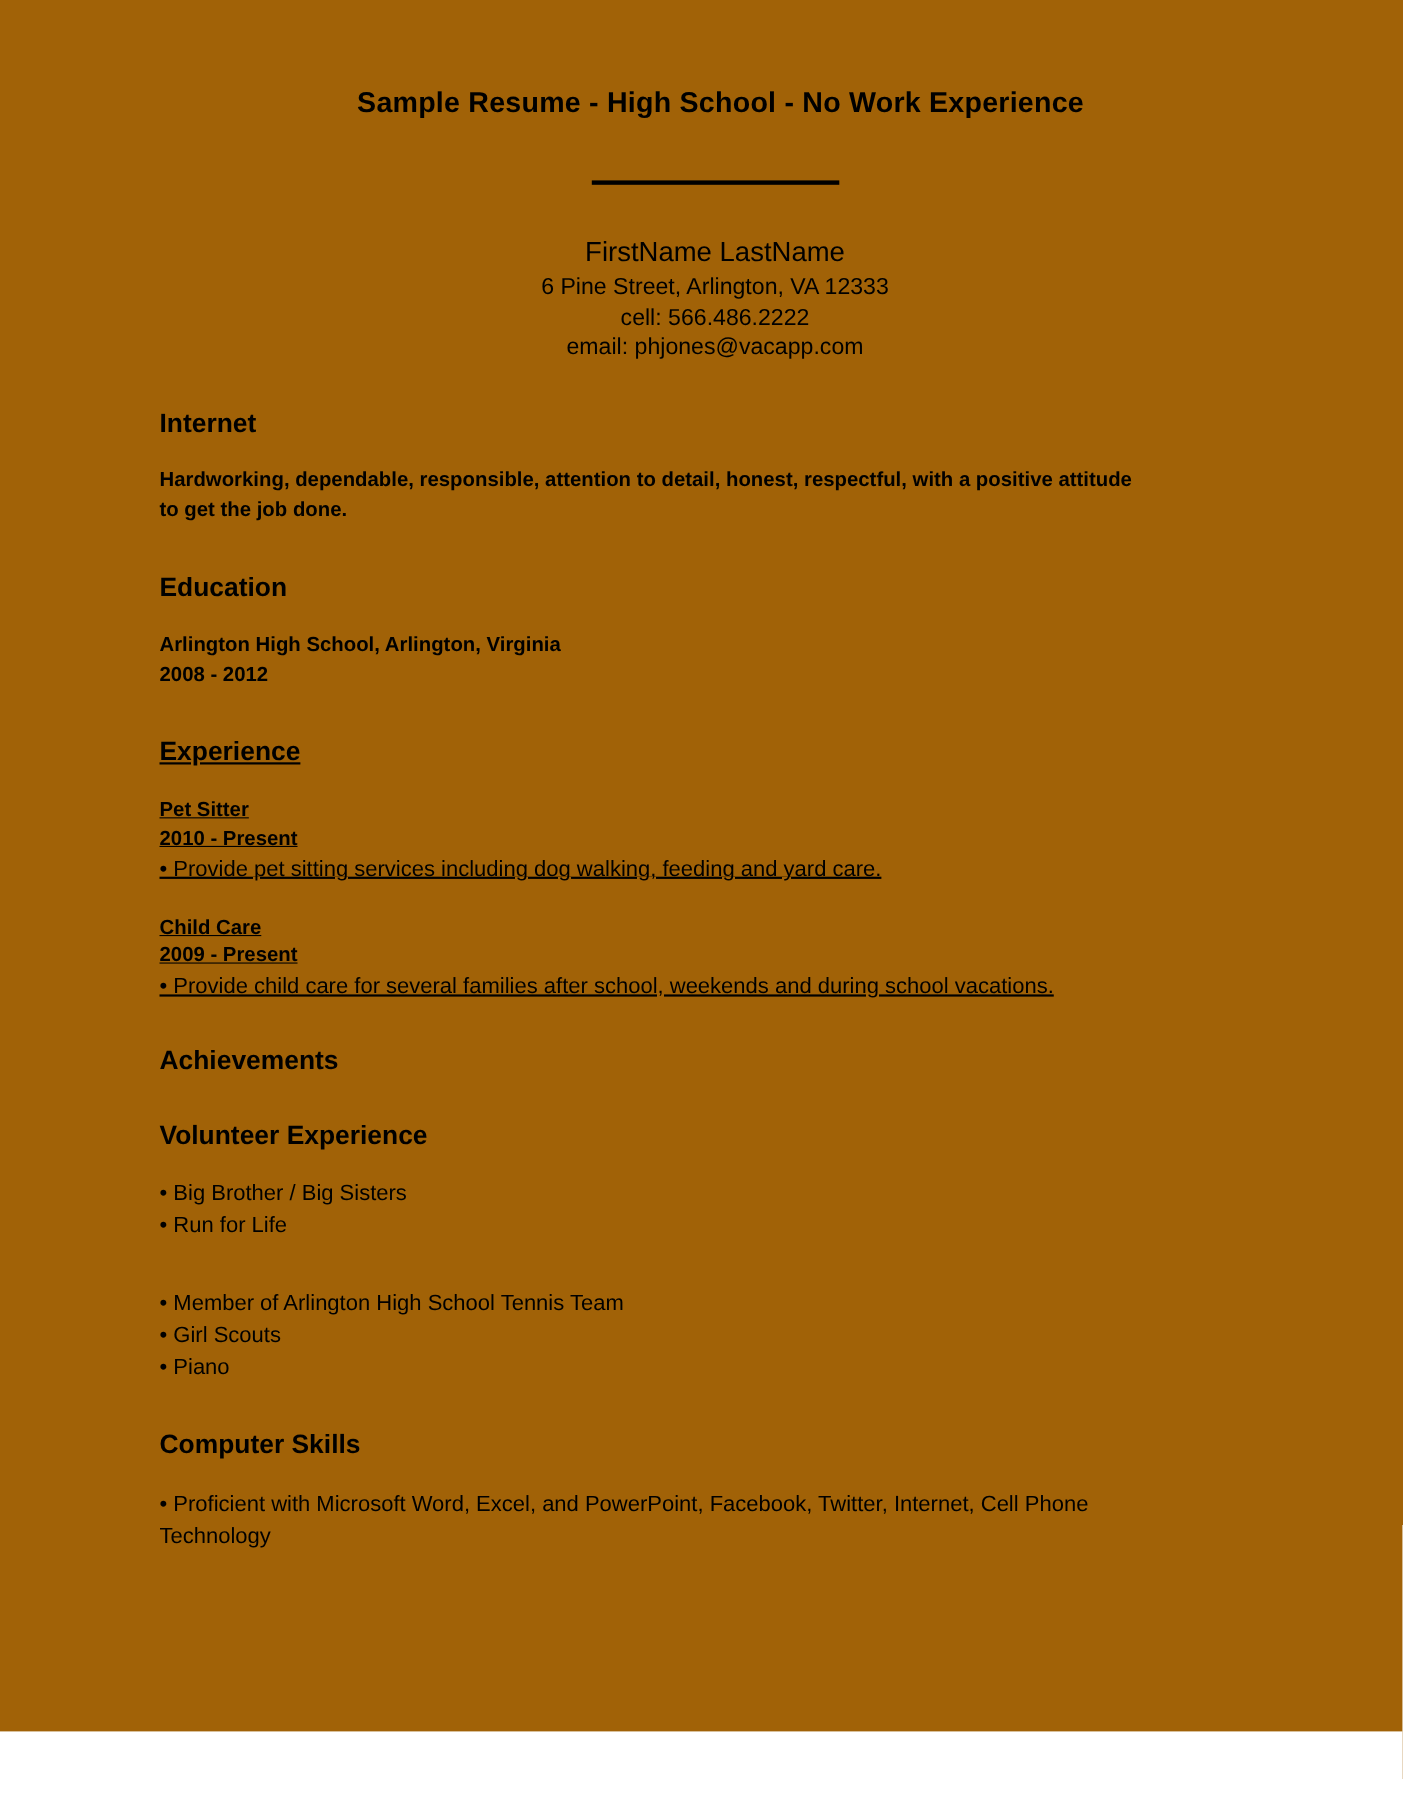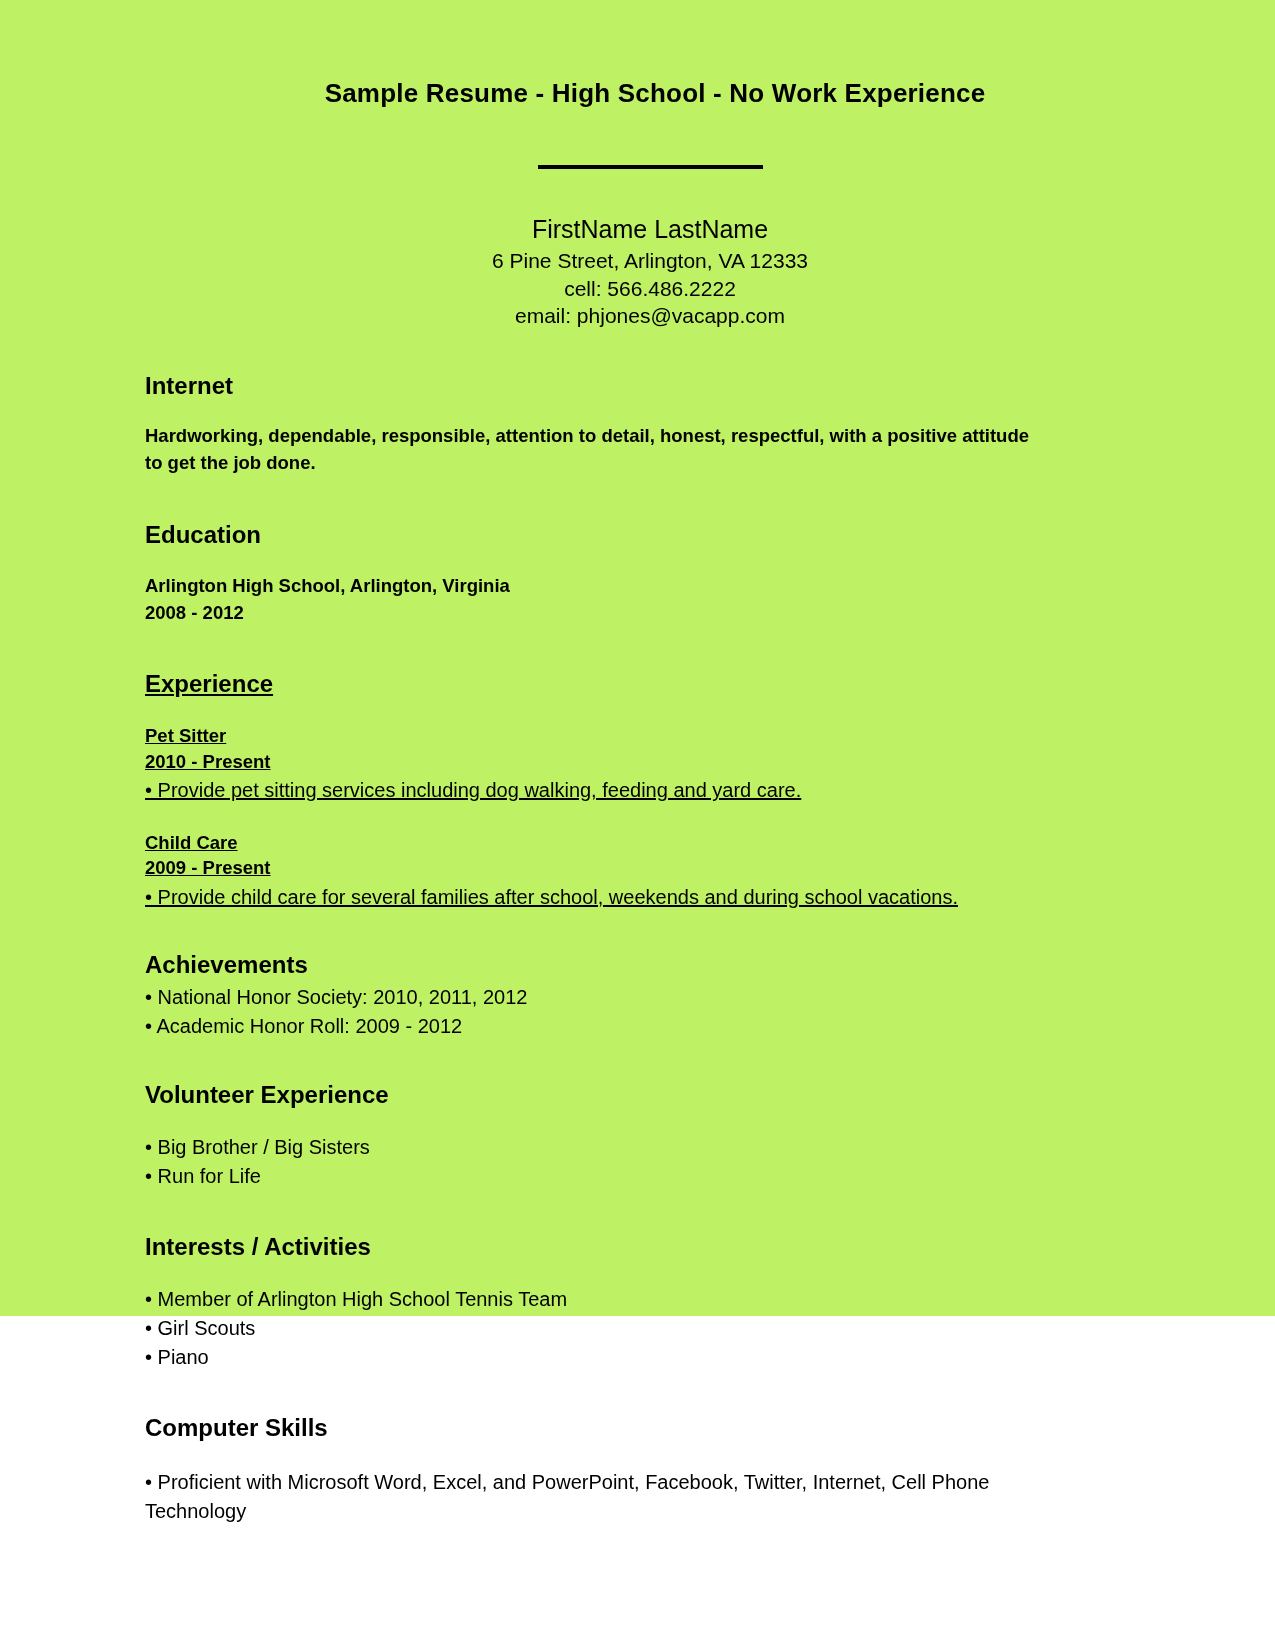--- a/index.html
+++ b/index.html
@@ -12,22 +12,22 @@
     height: 1650px;
     font-family: "Liberation Sans", sans-serif;
     color: #000000;
     position: relative;
     overflow: hidden;
   }
   .page {
     position: absolute;
     left: 0; top: 0;
     width: 1275px;
-    height: 1316px;
-    background: #bef264;
+    height: 1574px;
+    background: #a16207;
     box-sizing: border-box;
     padding: 78px 120px 0 145px;
   }
 
   .doc-title {
     font-size: 26px;
     font-weight: bold;
     text-align: center;
     letter-spacing: 0.2px;
     margin: 0 0 0 0;
@@ -165,36 +165,31 @@
 
     <div class="job">
       <div class="job-title">Child Care</div>
       <div class="job-dates">2009 - Present</div>
       <div class="job-bullet">• Provide child care for several families after school, weekends and during school vacations.</div>
     </div>
   </div>
 
   <div class="sec-achievements">
     <h2 class="section">Achievements</h2>
-    <ul class="bullet-list list-tight">
-      <li>• National Honor Society: 2010, 2011, 2012</li>
-      <li>• Academic Honor Roll: 2009 - 2012</li>
-    </ul>
   </div>
 
   <div class="sec-volunteer">
     <h2 class="section">Volunteer Experience</h2>
     <ul class="bullet-list list-gap">
       <li>• Big Brother / Big Sisters</li>
       <li>• Run for Life</li>
     </ul>
   </div>
 
   <div class="sec-interests">
-    <h2 class="section">Interests / Activities</h2>
     <ul class="bullet-list list-gap">
       <li>• Member of Arlington High School Tennis Team</li>
       <li>• Girl Scouts</li>
       <li>• Piano</li>
     </ul>
   </div>
 
   <div class="sec-skills">
     <h2 class="section">Computer Skills</h2>
     <p class="skills-text">• Proficient with Microsoft Word, Excel, and PowerPoint, Facebook, Twitter, Internet, Cell Phone Technology</p>

